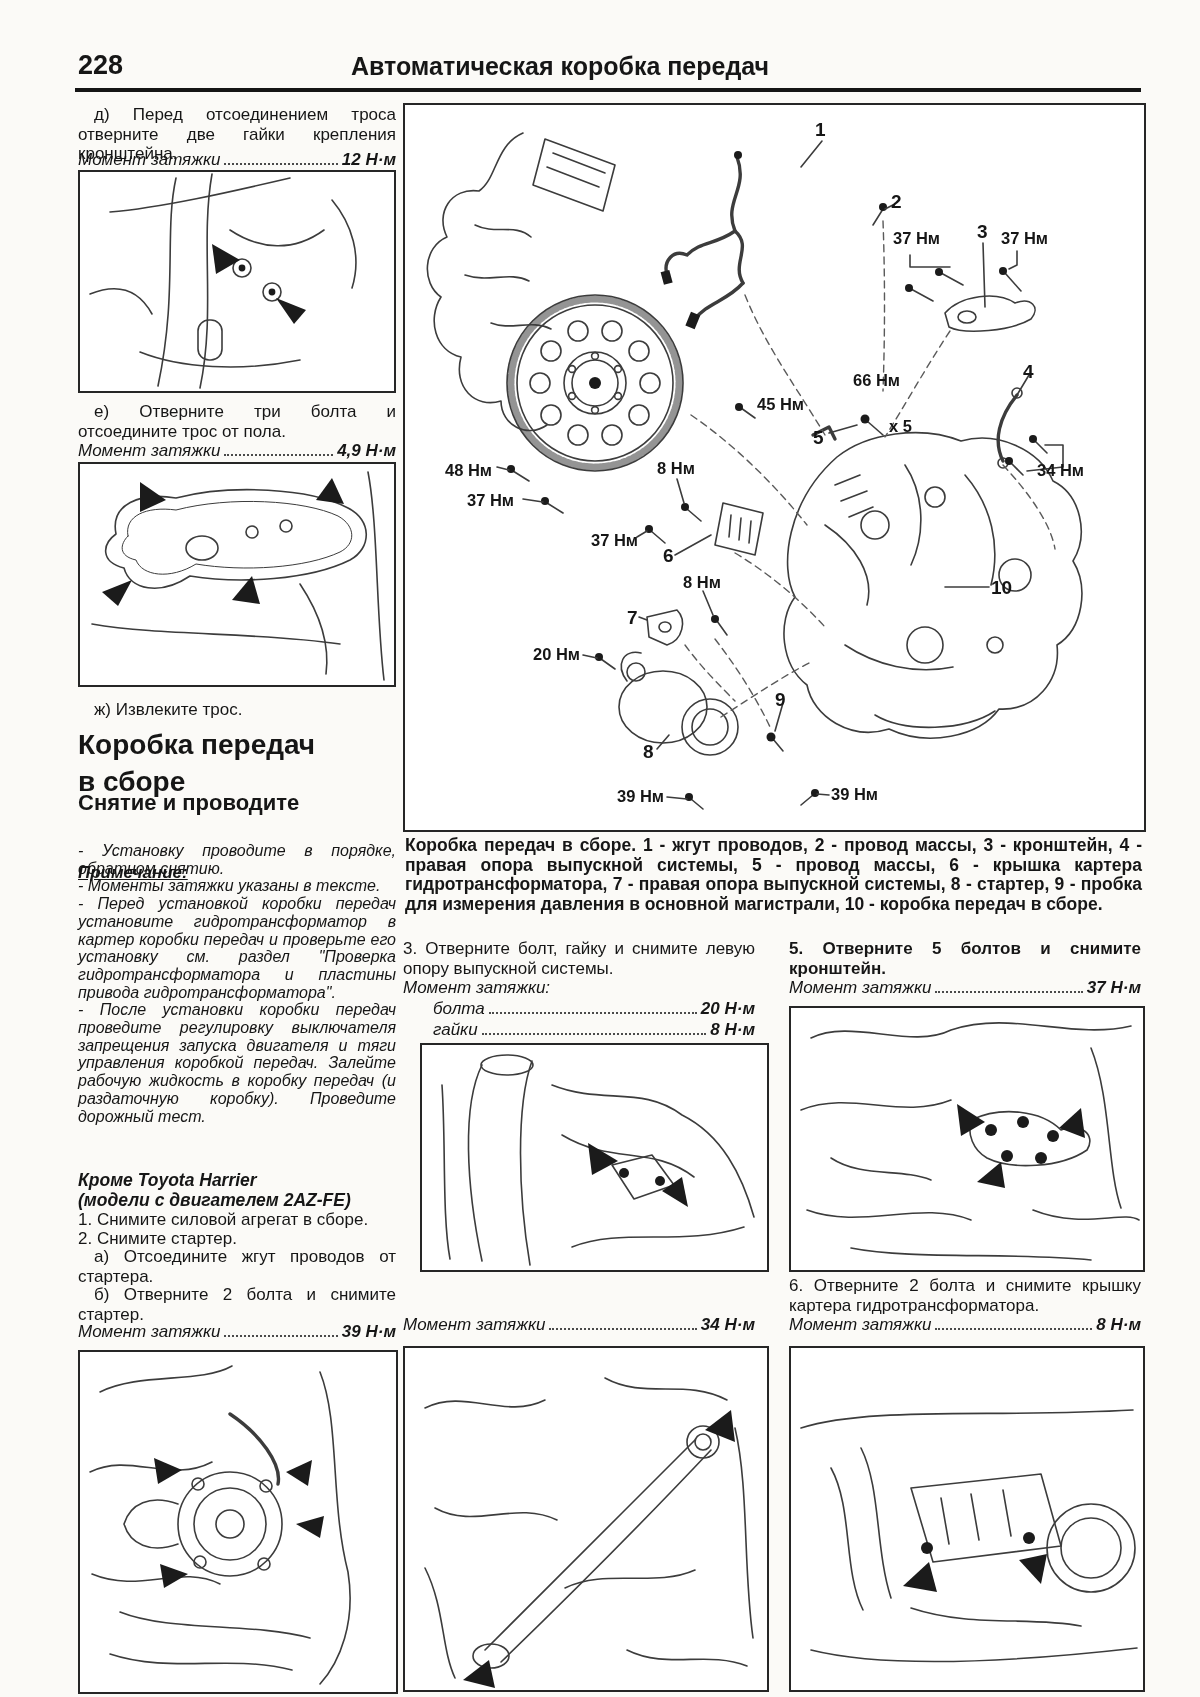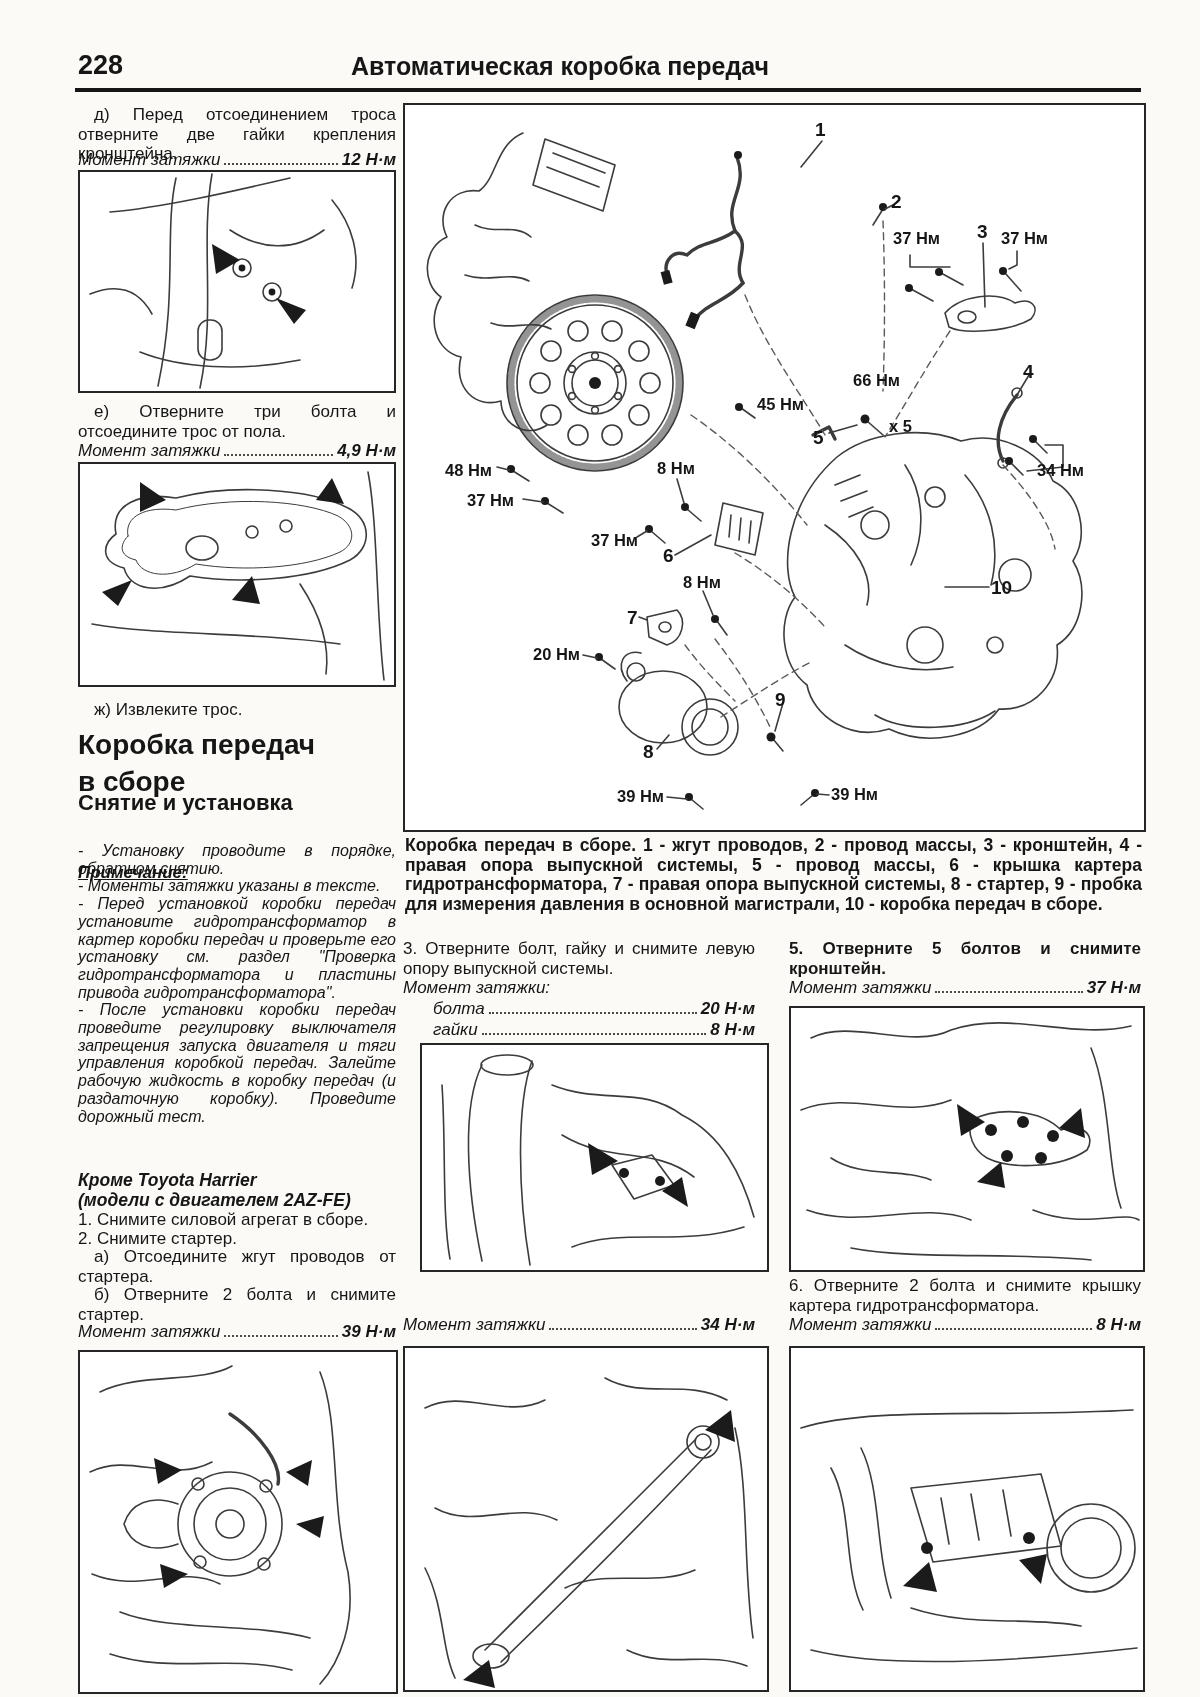--- a/index.html
+++ b/index.html
@@ -95,21 +95,21 @@
         <polygon class="fill" points="22,128 52,116 38,142"></polygon>
         <path d="M288,8 C298,60 296,150 304,216"></path>
         <path d="M12,160 C80,172 180,168 260,180"></path>
         <path d="M220,120 C240,150 250,180 246,210"></path>
       </svg>
     </div>
 
     <div class="abs body-t indent" style="left:0;top:597px;width:318px;">ж) Извлеките трос.</div>
 
     <div class="abs h1" style="left:0;top:623px;">Коробка передач в сборе</div>
-    <div class="abs h2" style="left:0;top:687px;">Снятие и установка</div>
+    <div class="abs h2" style="left:0;top:687px;">Снятие и проводите</div>
     <div class="abs note-lbl" style="left:0;top:719px;">Примечание:</div>
 
     <div class="abs" style="left:0;top:739px;width:318px;">
       <div class="small-t">- Установку проводите в порядке, обратном снятию.</div>
       <div class="small-t">- Моменты затяжки указаны в тексте.</div>
       <div class="small-t">- Перед установкой коробки передач установите гидротрансформатор в картер коробки передач и проверьте его установку см. раздел "Проверка гидротрансформатора и пластины привода гидротрансформатора".</div>
       <div class="small-t">- После установки коробки передач проведите регулировку выключателя запрещения запуска двигателя и тяги управления коробкой передач. Залейте рабочую жидкость в коробку передач (и раздаточную коробку). Проведите дорожный тест.</div>
     </div>
 
     <div class="abs bold-it" style="left:0;top:1067px;">Кроме Toyota Harrier</div>

